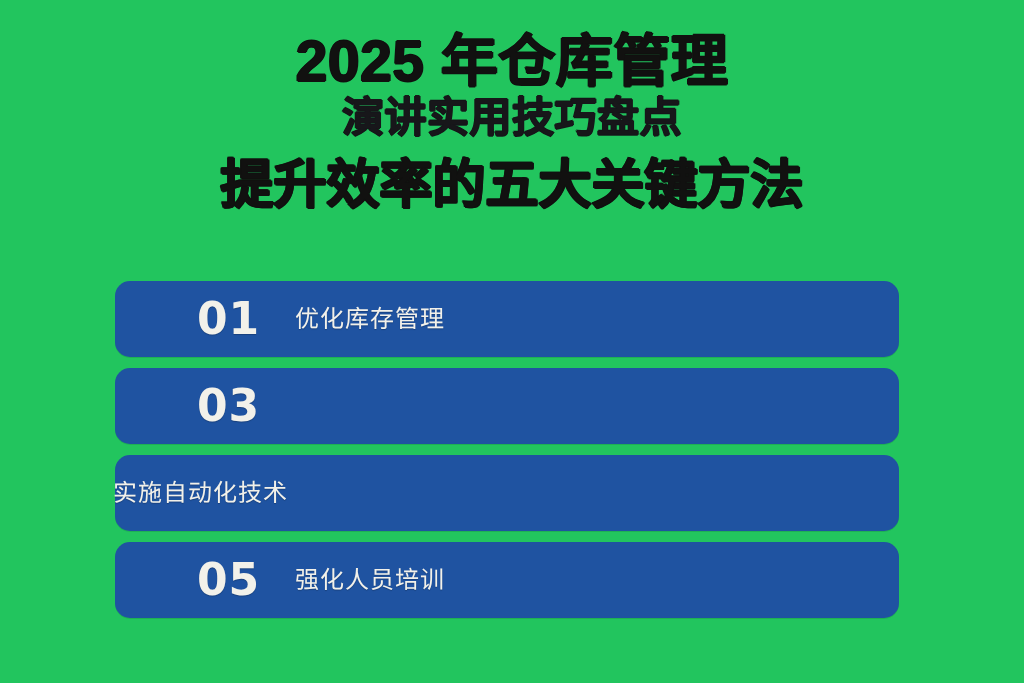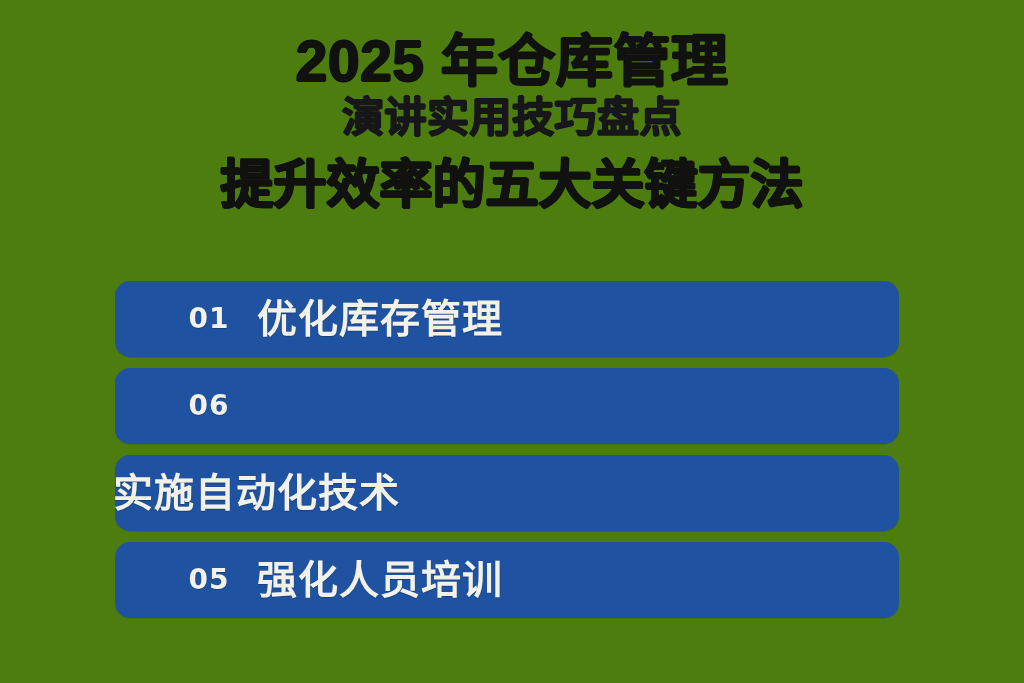--- a/index.html
+++ b/index.html
@@ -14,21 +14,21 @@
   body {
     background: #edece4;
     font-family: "Liberation Sans", "DejaVu Sans", sans-serif;
     -webkit-font-smoothing: antialiased;
   }
 
   #poster {
     position: relative;
     width: 1024px;
     height: 683px;
-    background: #4d7c0f;
+    background: #22c55e;
     display: flex;
     flex-direction: column;
     align-items: center;
   }
 
   
   .heading-block {
     width: 100%;
     text-align: center;
     padding-top: 30px;
@@ -85,35 +85,34 @@
     background: #1f53a1;
     border-radius: 15px;
     display: flex;
     align-items: center;
     box-shadow: 0 1px 0 rgba(0,0,0,0.10);
   }
 
   .bar-number {
     width: 100px;
     flex: 0 0 100px;
-    margin-left: 44px;
-    font-size: 28px;
+    margin-left: 82px;
+    font-size: 44px;
     line-height: 44px;
     font-weight: 700;
     color: #f2f1ea;
     letter-spacing: 1px;
     font-family: "DejaVu Sans", "Liberation Sans", sans-serif;
     text-shadow: 0 1px 1px rgba(0,0,0,0.22);
-    text-align: center;
   }
 
   .bar-label {
-    font-size: 40px;
+    font-size: 24px;
     line-height: 42px;
-    font-weight: 700;
+    font-weight: 400;
     color: #f2f1ea;
     letter-spacing: 1px;
     white-space: nowrap;
     text-shadow: 0 1px 1px rgba(0,0,0,0.22);
     margin-left: -2px;
   }
 </style>
 </head>
 <body>
 
@@ -126,21 +125,21 @@
   </div>
 
   <div class="bars">
 
     <div class="bar-row">
       <span class="bar-number">01</span>
       <span class="bar-label">优化库存管理</span>
     </div>
 
     <div class="bar-row">
-      <span class="bar-number">06</span>
+      <span class="bar-number">03</span>
     </div>
 
     <div class="bar-row">
       <span class="bar-label">实施自动化技术</span>
     </div>
 
 
     <div class="bar-row">
       <span class="bar-number">05</span>
       <span class="bar-label">强化人员培训</span>

